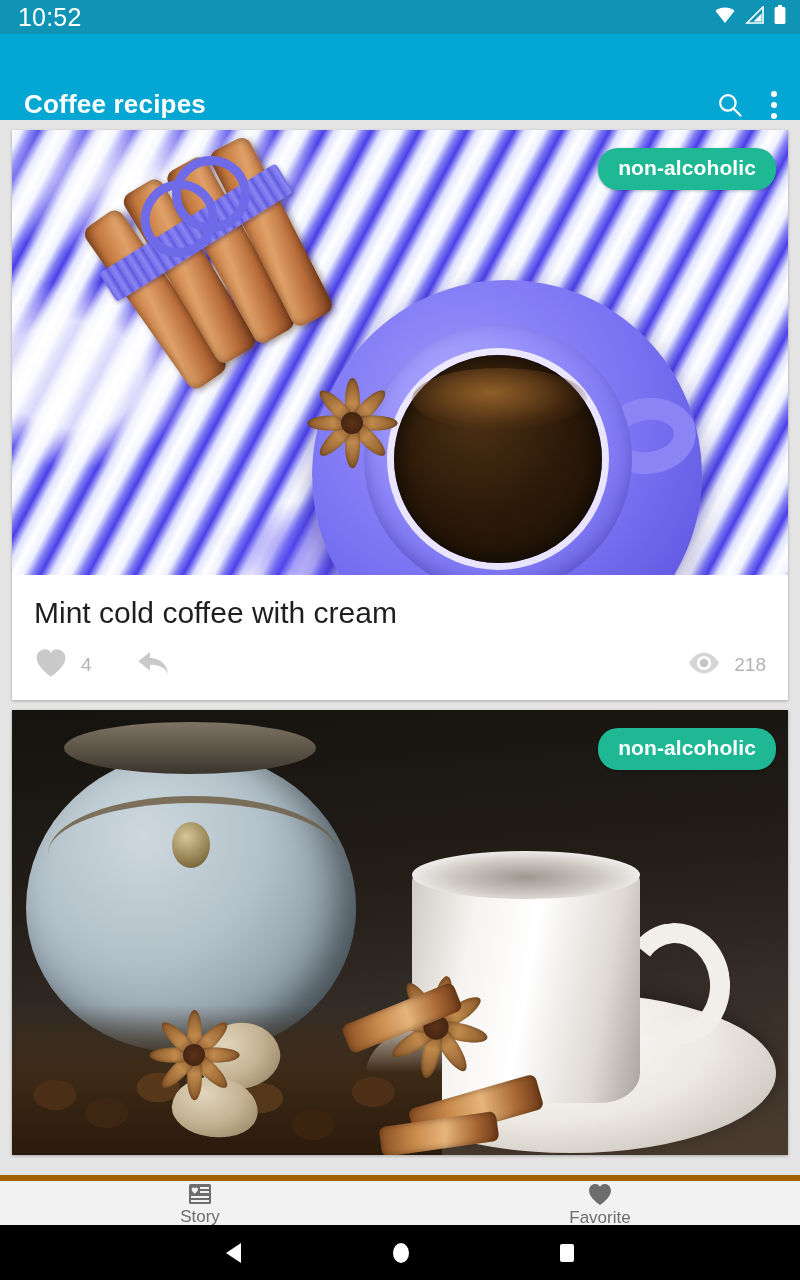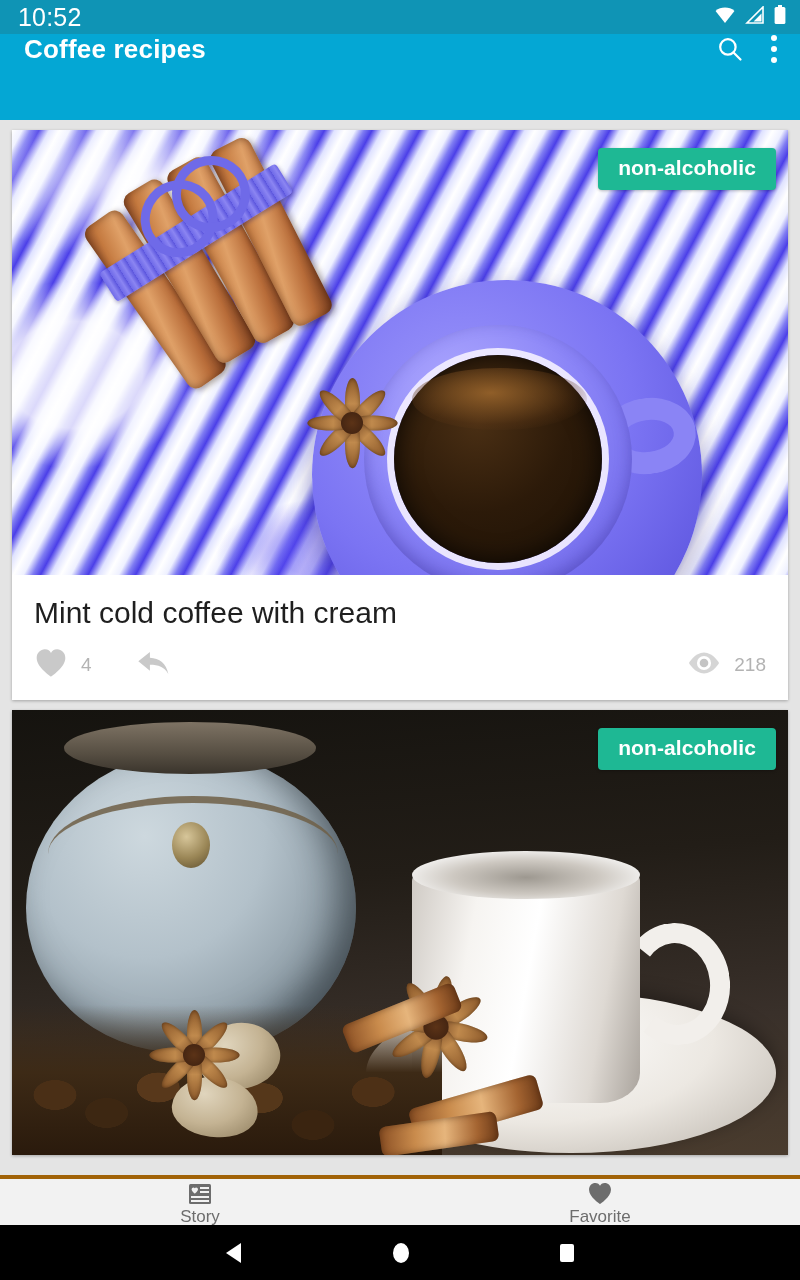--- a/index.html
+++ b/index.html
@@ -16,21 +16,21 @@
     height:34px; background:#0f94b5; color:#ffffff;
     display:flex; align-items:center; justify-content:space-between;
     padding:0 14px 0 18px;
   }
   .status-time { font-size:25px; letter-spacing:.2px; }
   .status-icons { display:flex; align-items:center; gap:9px; }
 
   
   .appbar {
     height:86px; background:#04a7d4; color:#fff;
-    display:flex; align-items:flex-start; padding:0 22px 0 24px;
+    display:flex; align-items:flex-end; padding:0 22px 0 24px;
   }
   .appbar-title { font-size:26px; font-weight:bold; letter-spacing:.2px; flex:1; }
   .appbar-actions { display:flex; align-items:center; gap:26px; }
   .icon-btn { display:flex; align-items:center; justify-content:center; cursor:pointer; }
 
   
   .content {
     position:absolute; top:120px; left:0; right:0; bottom:105px;
     background:#e4e4e4; overflow:hidden;
   }
@@ -188,41 +188,41 @@
   }
   .cin2.c1{ left:398px; bottom:28px; width:132px; height:36px; transform:rotate(-16deg); }
   .cin2.c2{ left:368px; bottom:6px;  width:118px; height:30px; transform:rotate(-8deg); }
   .cin2.c3{ left:330px; bottom:122px;width:120px; height:30px; transform:rotate(-22deg); }
 
   
   .badge {
     position:absolute; right:12px; top:18px;
     background:#1eb894; color:#ffffff;
     font-size:21px; font-weight:bold; letter-spacing:.1px;
-    padding:8px 20px 10px 20px; border-radius:4px;
+    padding:8px 20px 10px 20px; border-radius:20px;
     box-shadow:0 1px 3px rgba(0,0,0,.25);
   }
 
   
   .card-body { padding:20px 22px 6px 22px; }
   .card-title { font-size:30px; color:#1f1f1f; line-height:1.18; }
   .card-desc { font-size:19px; color:#767676; line-height:1.38; margin-top:11px; }
 
   .card-actions {
     display:flex; align-items:center; padding:12px 22px 18px 22px;
   }
   .act { display:flex; align-items:center; gap:13px; cursor:pointer; }
   .act + .act { margin-left:44px; }
   .act-count { font-size:19px; color:#b3b3b3; }
   .spacer { flex:1; }
 
   
   .bottomnav {
     position:absolute; left:0; right:0; bottom:55px; height:50px;
-    background:#f2f2f2; border-top:4px solid #a16207;
+    background:#f2f2f2; border-top:6px solid #a16207;
     display:flex; align-items:stretch;
   }
   .navitem {
     flex:1; display:flex; flex-direction:column; align-items:center;
     justify-content:center; gap:3px; cursor:pointer; padding-top:2px;
   }
   .navlabel { font-size:17px; color:#6d6d6d; line-height:1; }
   .navitem.active .navlabel { color:#1fb6e0; }
   .navicon { height:24px; display:flex; align-items:flex-end; }
 

